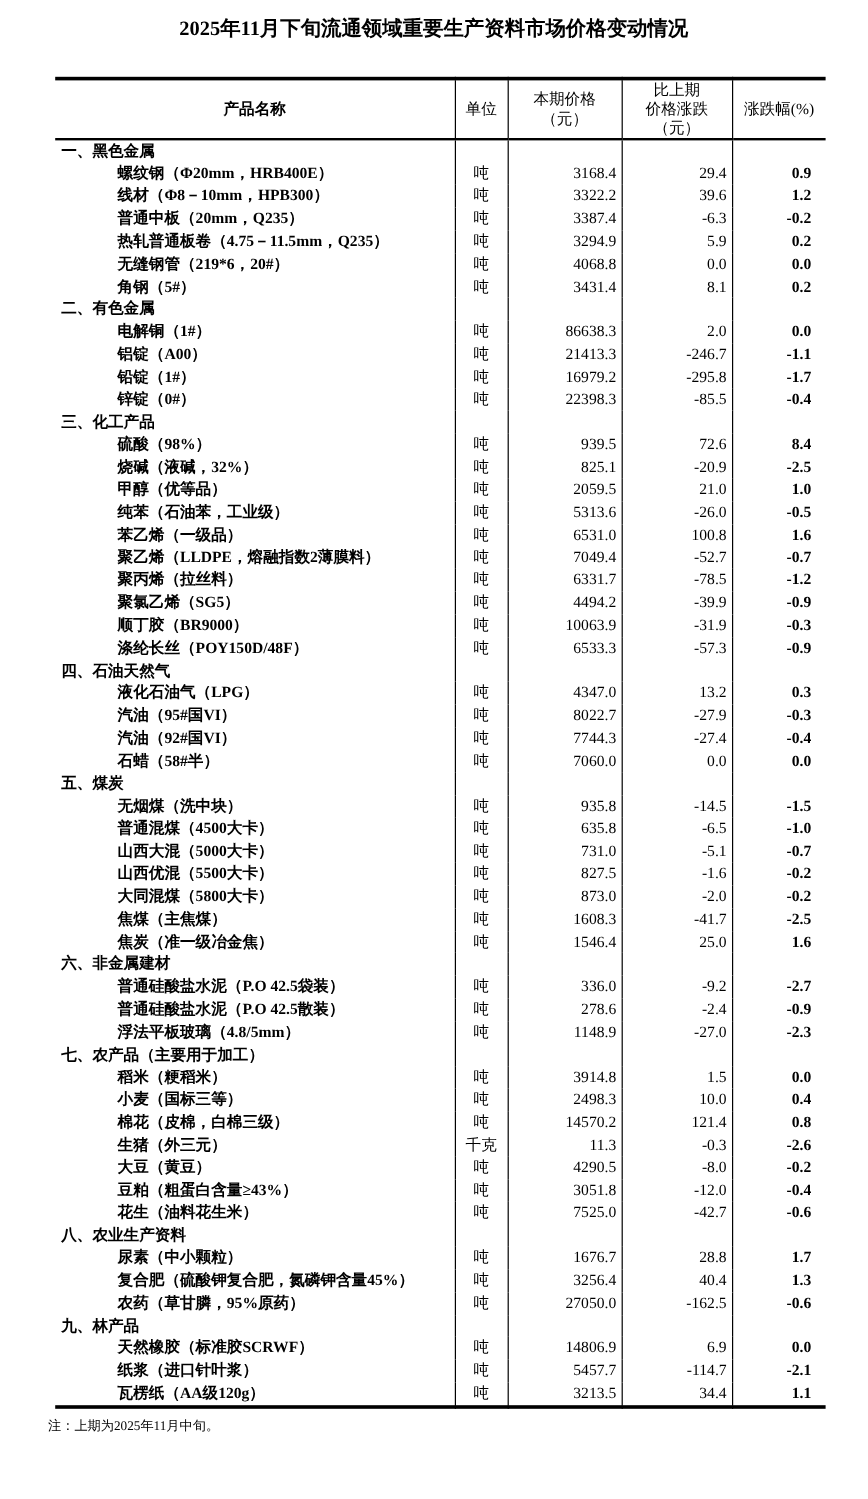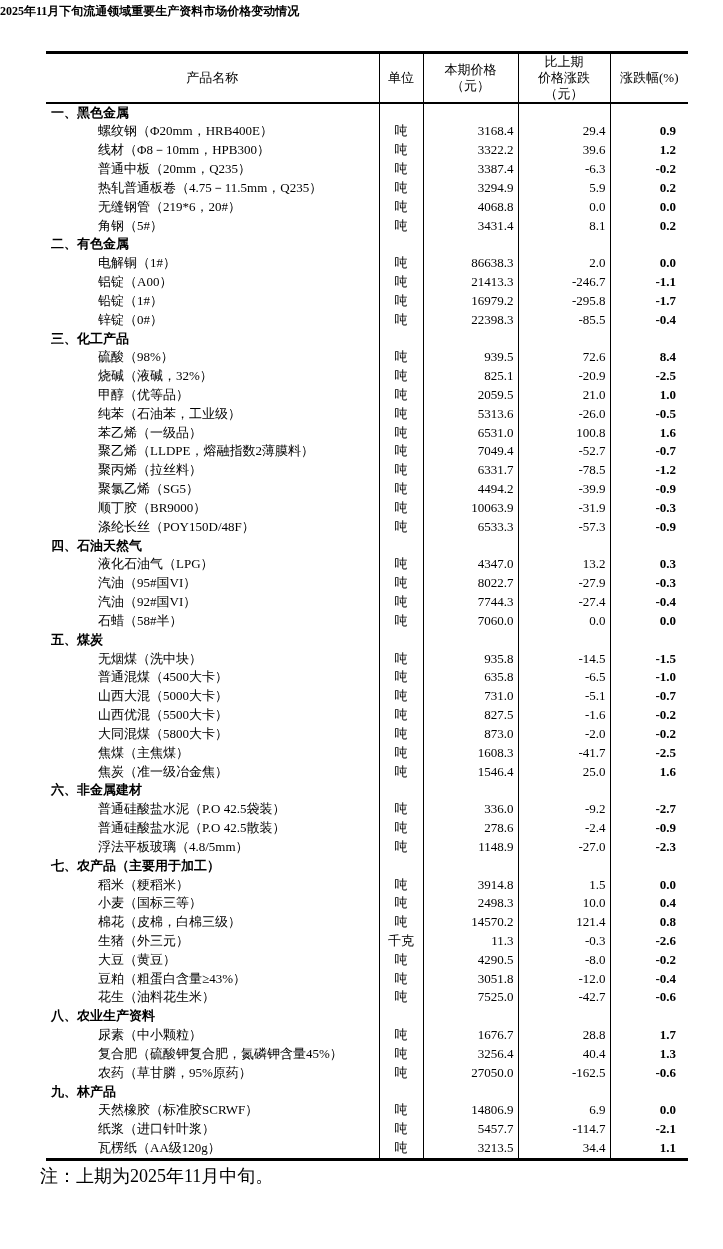--- a/index.html
+++ b/index.html
@@ -3,52 +3,52 @@
 <meta charset="utf-8">
 <style>
   * { margin: 0; padding: 0; box-sizing: border-box; }
   html, body { background: #ffffff; }
   body {
     width: 723px; height: 1249px;
     font-family: "Liberation Serif", "DejaVu Serif", serif;
     color: #000; overflow: hidden; position: relative;
   }
   .title {
-    font-size: 12px; font-weight: bold; text-align: left;
-    padding-top: 0; line-height: 22px;
+    font-size: 17px; font-weight: bold; text-align: center;
+    padding-top: 13px; line-height: 22px;
     font-family: "Liberation Serif", "DejaVu Serif", serif;
   }
   table.price-table {
     border-collapse: collapse; table-layout: fixed;
     width: 642px; margin: 29px 0 0 46px;
     border-top: 3px solid #000; border-bottom: 3px solid #000;
   }
   .price-table th, .price-table td {
     border-left: 1px solid #000; padding: 0;
   }
-  .price-table th:first-child, .price-table td:first-child { border-left: none; }
+  .price-table th:first-child, .price-table td:first-child { border-left: none; font-weight: bold; }
   .price-table thead th {
     border-bottom: 2px solid #000;
     height: 47px; font-weight: normal; font-size: 13px;
     text-align: center; vertical-align: middle;
     white-space: pre-line; line-height: 1.22;
   }
   .price-table tbody tr { height: 18.83px; }
   .price-table tbody td {
     font-size: 13px; line-height: 18.8px;
     vertical-align: middle; white-space: nowrap; overflow: hidden;
   }
   td.c-name { text-align: left; }
   tr.sec  td.c-name { font-weight: bold; padding-left: 5px; }
   tr.item td.c-name { padding-left: 52px; }
   td.c-unit { text-align: center; font-size: 12.5px; }
   td.c-num  { text-align: right; padding-right: 4px; }
   td.c-pct  { text-align: right; padding-right: 12px; font-weight: bold; }
   .note {
-    font-size: 18px; line-height: 16px;
+    font-size: 11px; line-height: 16px;
     margin: 7px 0 16px 40px;
   }
 </style>
 </head>
 <body>
 
 <div class="title">2025年11月下旬流通领域重要生产资料市场价格变动情况</div>
 
 <table class="price-table">
   <colgroup>

